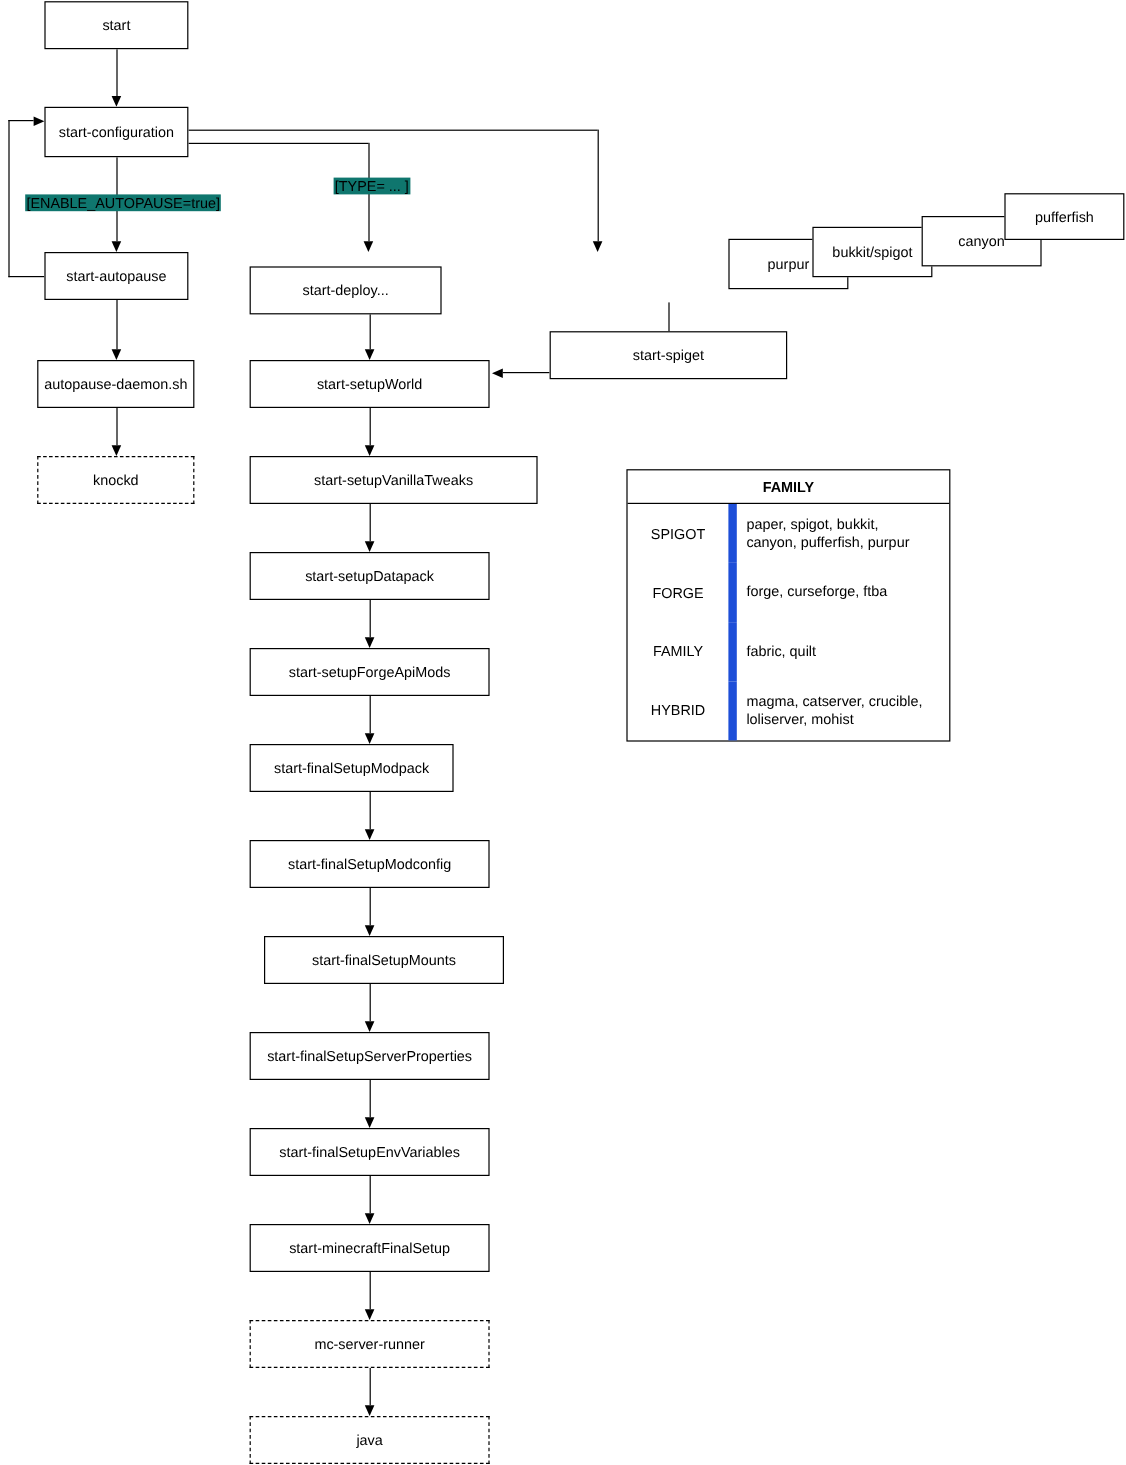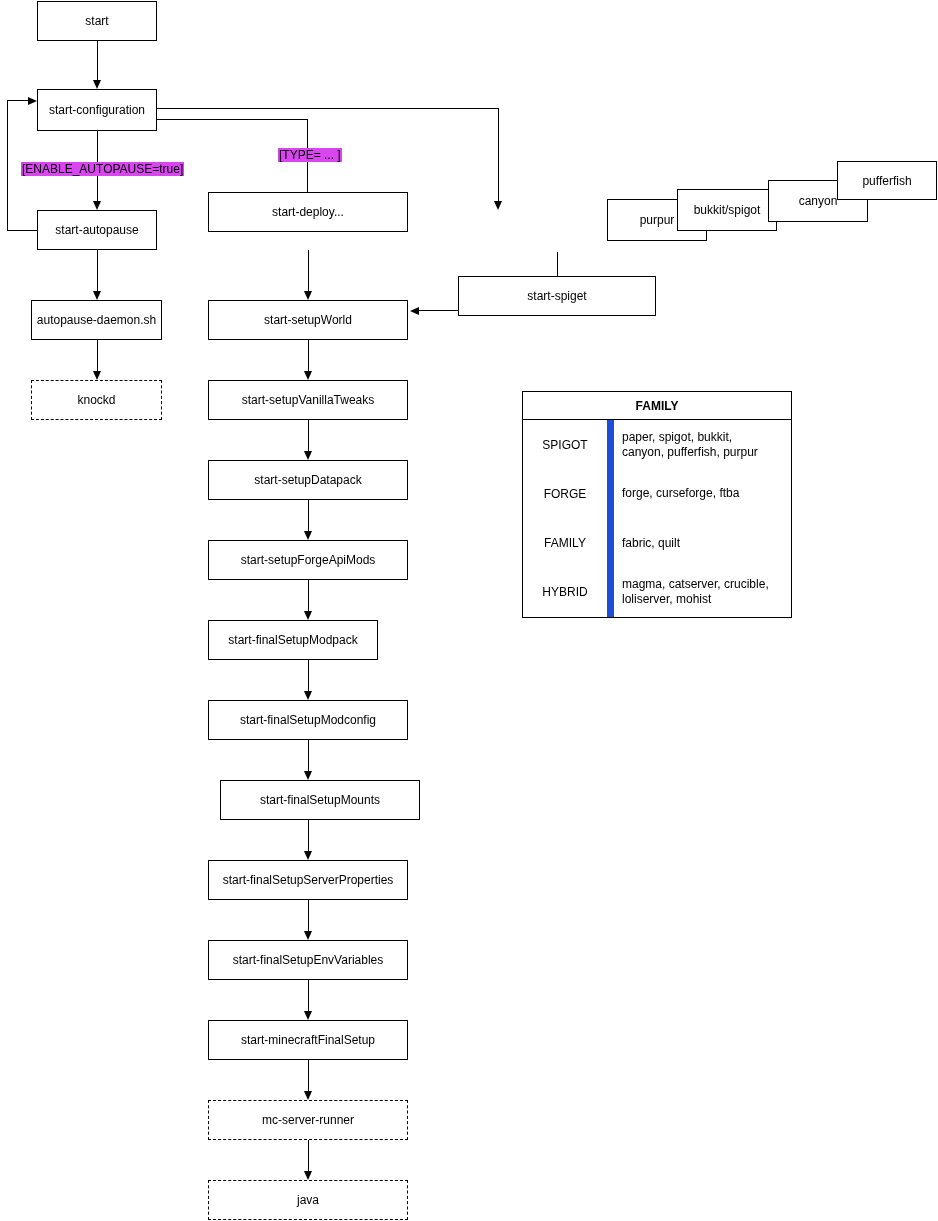--- a/index.html
+++ b/index.html
@@ -27,21 +27,21 @@
   .arr-d{position:absolute;width:0;height:0;
     border-left:4px solid transparent;border-right:4px solid transparent;
     border-top:9px solid #000;}
   .arr-r{position:absolute;width:0;height:0;
     border-top:4px solid transparent;border-bottom:4px solid transparent;
     border-left:9px solid #000;}
   .arr-l{position:absolute;width:0;height:0;
     border-top:4px solid transparent;border-bottom:4px solid transparent;
     border-right:9px solid #000;}
   .edge-label{
-    position:absolute;background:#d946ef;
+    position:absolute;background:#0f766e;
     white-space:nowrap;line-height:14px;padding:0 1px;
   }
   .family-table{
     position:absolute;left:522px;top:391px;width:270px;height:227px;
     box-sizing:border-box;border:1px solid #000;background:#fff;
     display:flex;flex-direction:column;
   }
   .family-header{
     box-sizing:border-box;height:28px;border-bottom:1px solid #000;
     display:flex;align-items:center;justify-content:center;
@@ -141,23 +141,23 @@
   <div class="node" style="left:31px;top:300px;width:131px;height:40px">autopause-daemon.sh</div>
   <div class="node dashed" style="left:31px;top:380px;width:131px;height:40px">knockd</div>
 
   <div class="node" style="left:607px;top:199px;width:100px;height:42px;z-index:1">purpur</div>
   <div class="node" style="left:677px;top:189px;width:100px;height:42px;z-index:2">bukkit/spigot</div>
   <div class="node" style="left:768px;top:180px;width:100px;height:42px;z-index:3">canyon</div>
   <div class="node" style="left:837px;top:161px;width:100px;height:39px;z-index:4">pufferfish</div>
 
   <div class="node" style="left:458px;top:276px;width:198px;height:40px">start-spiget</div>
 
-  <div class="node" style="left:208px;top:192px;width:200px;height:40px">start-deploy...</div>
+  <div class="node" style="left:208px;top:222px;width:160px;height:40px">start-deploy...</div>
   <div class="node" style="left:208px;top:300px;width:200px;height:40px">start-setupWorld</div>
-  <div class="node" style="left:208px;top:380px;width:200px;height:40px">start-setupVanillaTweaks</div>
+  <div class="node" style="left:208px;top:380px;width:240px;height:40px">start-setupVanillaTweaks</div>
   <div class="node" style="left:208px;top:460px;width:200px;height:40px">start-setupDatapack</div>
   <div class="node" style="left:208px;top:540px;width:200px;height:40px">start-setupForgeApiMods</div>
   <div class="node" style="left:208px;top:620px;width:170px;height:40px">start-finalSetupModpack</div>
   <div class="node" style="left:208px;top:700px;width:200px;height:40px">start-finalSetupModconfig</div>
   <div class="node" style="left:220px;top:780px;width:200px;height:40px">start-finalSetupMounts</div>
   <div class="node" style="left:208px;top:860px;width:200px;height:40px">start-finalSetupServerProperties</div>
   <div class="node" style="left:208px;top:940px;width:200px;height:40px">start-finalSetupEnvVariables</div>
   <div class="node" style="left:208px;top:1020px;width:200px;height:40px">start-minecraftFinalSetup</div>
   <div class="node dashed" style="left:208px;top:1100px;width:200px;height:40px">mc-server-runner</div>
   <div class="node dashed" style="left:208px;top:1180px;width:200px;height:40px">java</div>

